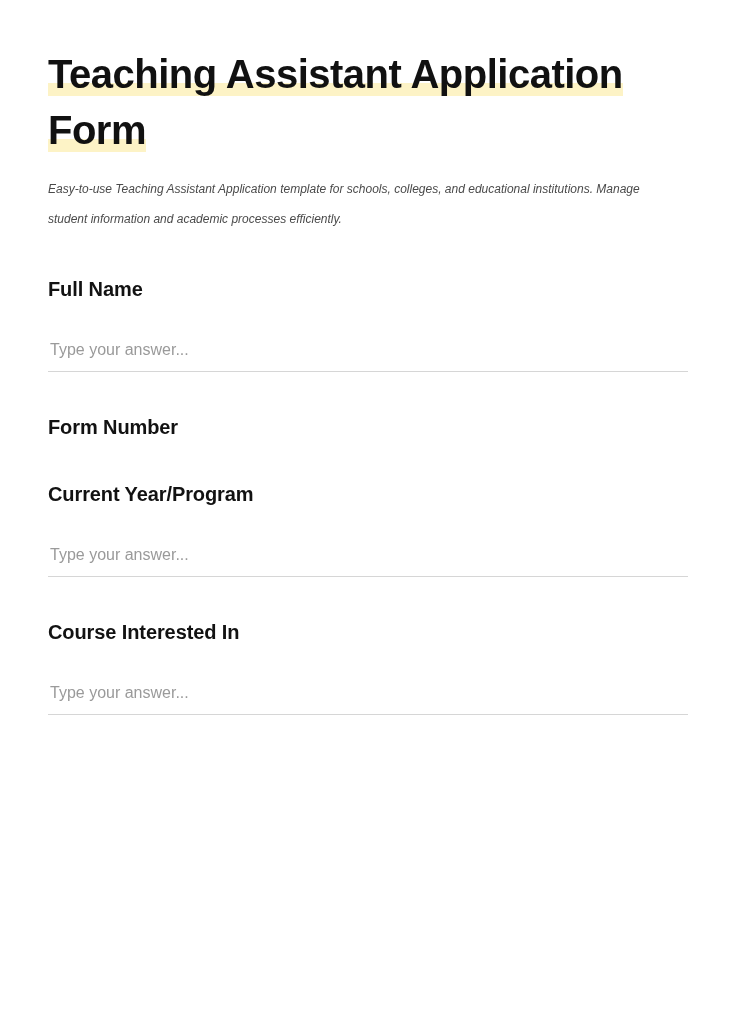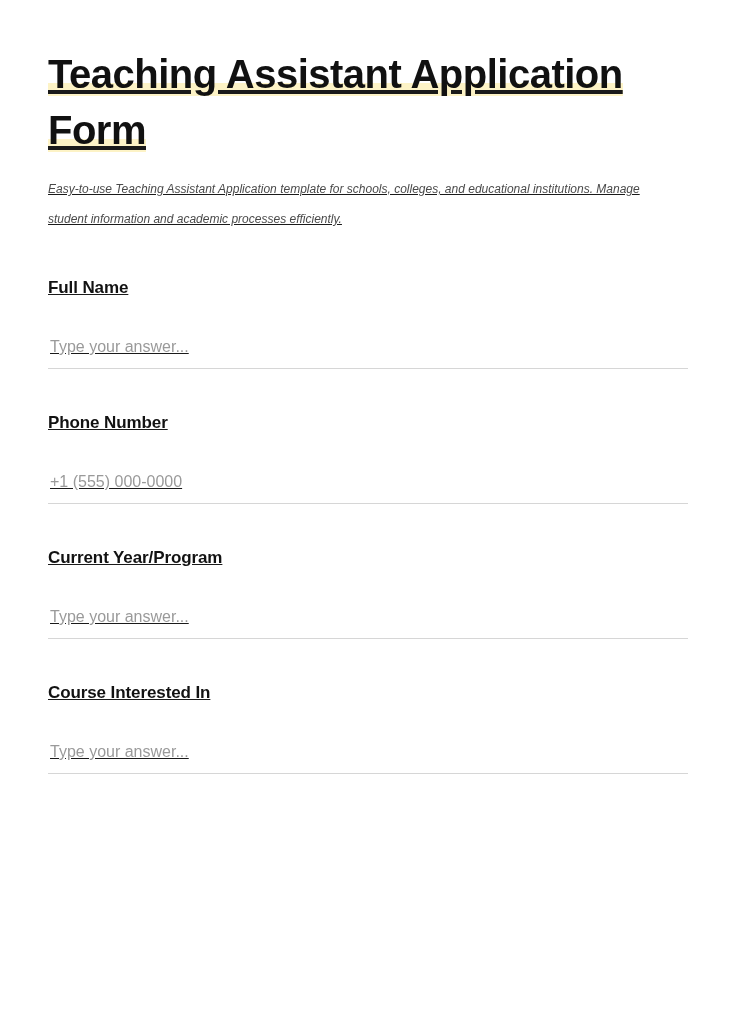--- a/index.html
+++ b/index.html
@@ -12,21 +12,20 @@
     height: 1024px;
     font-family: "Liberation Sans", sans-serif;
     color: #1a1a1a;
     overflow: hidden;
   }
   .page {
     box-sizing: border-box;
     width: 736px;
     min-height: 1024px;
     padding: 46px 48px 0 48px;
-    text-decoration: underline;
   }
   .form-title {
     font-size: 40px;
     line-height: 56px;
     font-weight: 700;
     letter-spacing: -0.5px;
     color: #111111;
     margin: 0 0 16px 0;
     max-width: 640px;
   }
@@ -40,21 +39,21 @@
     line-height: 30px;
     font-style: italic;
     color: #4a4a4a;
     margin: 0 0 44px 0;
     max-width: 630px;
   }
   .field {
     margin-bottom: 13px;
   }
   .field-label {
-    font-size: 17px;
+    font-size: 20px;
     font-weight: 700;
     color: #121212;
     letter-spacing: -0.1px;
     margin: 0 0 40px 0;
   }
   .field-input {
     display: block;
     width: 100%;
     box-sizing: border-box;
     border: none;
@@ -83,22 +82,21 @@
 
   <p class="form-desc">Easy-to-use Teaching Assistant Application template for schools, colleges, and educational institutions. Manage student information and academic processes efficiently.</p>
 
   <div class="field">
     <div class="field-label">Full Name</div>
     <input class="field-input" type="text" placeholder="Type your answer..." style="">
   </div>
 
 
   <div class="field">
-    <div class="field-label">Phone Number</div>
-    <input class="field-input" type="text" placeholder="+1 (555) 000-0000" style="">
+    <div class="field-label">Form Number</div>
   </div>
 
   <div class="field">
     <div class="field-label">Current Year/Program</div>
     <input class="field-input" type="text" placeholder="Type your answer..." style="">
   </div>
 
   <div class="field">
     <div class="field-label">Course Interested In</div>
     <input class="field-input" type="text" placeholder="Type your answer..." style="">

